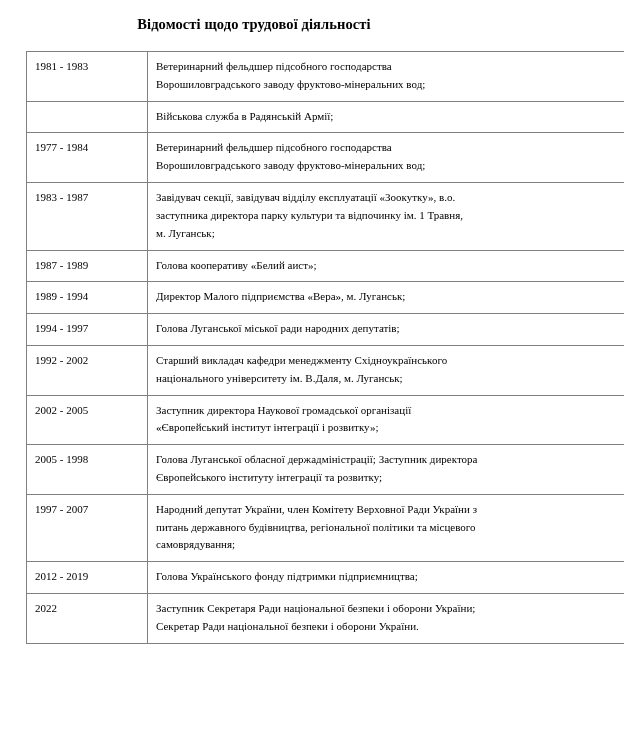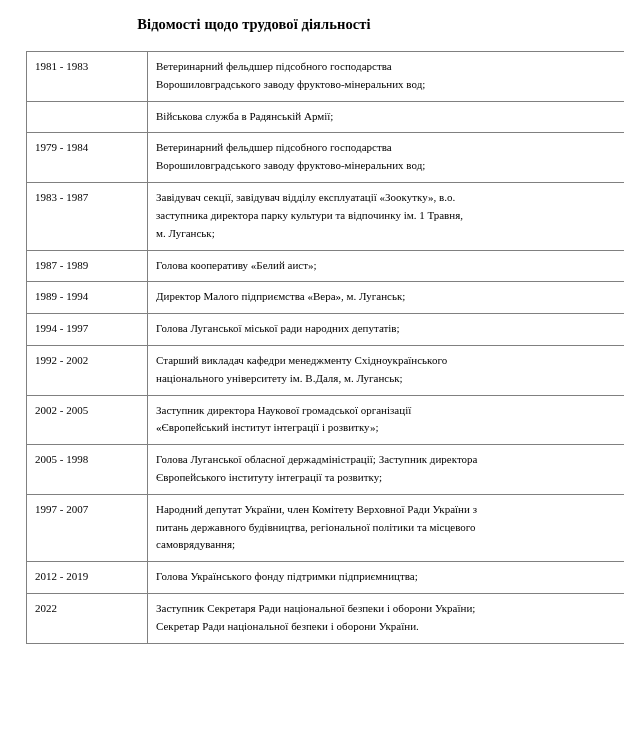--- a/index.html
+++ b/index.html
@@ -78,21 +78,21 @@
             <span class="desc-line">Ворошиловградського заводу фруктово-мінеральних вод;</span>
           </td>
         </tr>
         <tr>
           <td class="period"></td>
           <td class="desc">
             <span class="desc-line">Військова служба в Радянській Армії;</span>
           </td>
         </tr>
         <tr>
-          <td class="period">1979 - 1984</td>
+          <td class="period">1977 - 1984</td>
           <td class="desc">
             <span class="desc-line">Ветеринарний фельдшер підсобного господарства</span>
             <span class="desc-line">Ворошиловградського заводу фруктово-мінеральних вод;</span>
           </td>
         </tr>
         <tr>
           <td class="period">1983 - 1987</td>
           <td class="desc">
             <span class="desc-line">Завідувач секції, завідувач відділу експлуатації «Зоокутку», в.о.</span>
             <span class="desc-line">заступника директора парку культури та відпочинку  ім. 1 Травня,</span>

